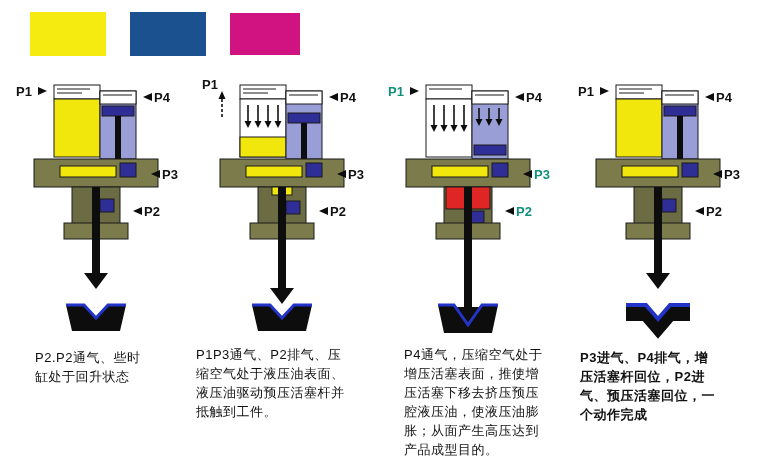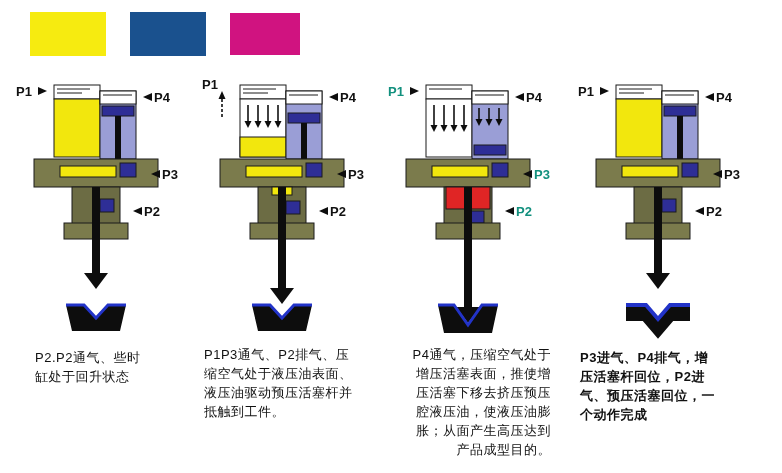--- a/index.html
+++ b/index.html
@@ -205,25 +205,25 @@
     <polygon class="bk" points="142,18 142,26 133,22"></polygon>
     <text class="pl" x="152" y="104" fill="#111111">P3</text>
     <polygon class="bk" points="150,95 150,103 141,99"></polygon>
     <text class="pl" x="134" y="141" fill="#111111">P2</text>
     <polygon class="bk" points="132,132 132,140 123,136"></polygon>
   </g>
 </svg>
 
 <div class="caption" style="left:35px;width:155px;">P2.P2通气、些时
 缸处于回升状态</div>
-<div class="caption" style="left:204px;width:170px;top:345px;">P1P3通气、P2排气、压
+<div class="caption" style="left:196px;width:170px;top:345px;">P1P3通气、P2排气、压
 缩空气处于液压油表面、
 液压油驱动预压活塞杆并
 抵触到工件。</div>
-<div class="caption" style="left:386px;width:165px;top:345px;text-align:right;">P4通气，压缩空气处于
+<div class="caption" style="left:404px;width:165px;top:345px;">P4通气，压缩空气处于
 增压活塞表面，推使增
 压活塞下移去挤压预压
 腔液压油，使液压油膨
 胀；从面产生高压达到
 产品成型目的。</div>
 <div class="caption" style="left:580px;width:155px;font-weight:bold;">P3进气、P4排气，增
 压活塞杆回位，P2进
 气、预压活塞回位，一
 个动作完成</div>
 

